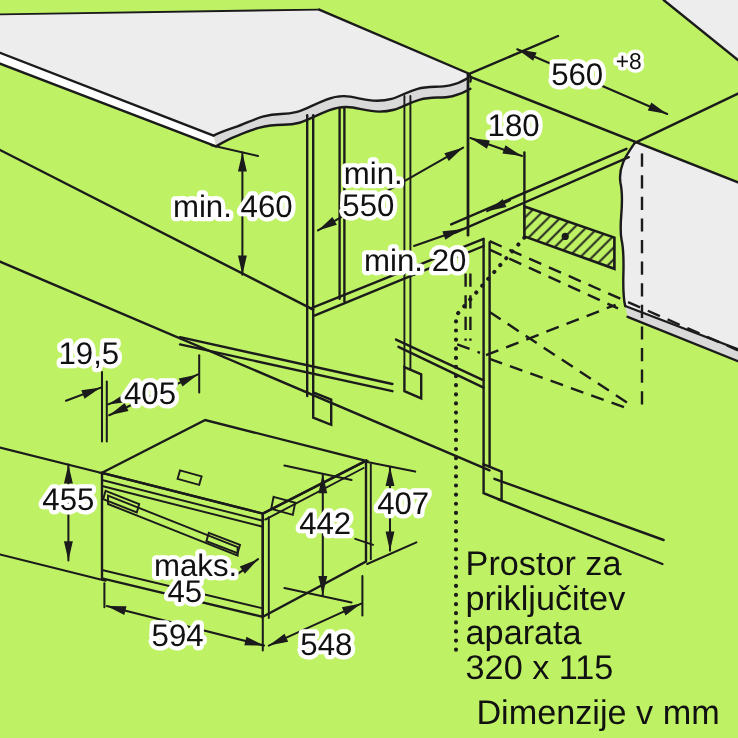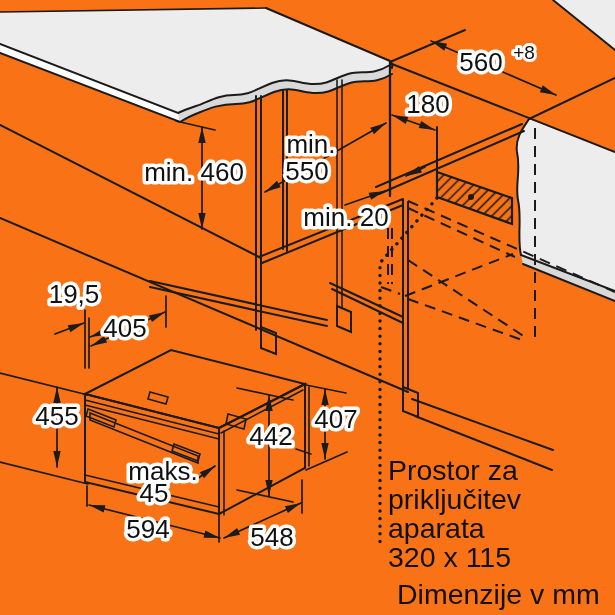--- a/index.html
+++ b/index.html
@@ -1,16 +1,16 @@
 <!DOCTYPE html>
 <html><head>
 <meta charset="utf-8">
 <style>
   html,body{margin:0;padding:0;background:#fff;}
-  .stage{width:615px;height:615px;position:relative;background:#f97316;overflow:hidden;}
+  .stage{width:615px;height:615px;position:relative;background:#bef264;overflow:hidden;}
   svg{display:block;}
   svg *{vector-effect:none;}
   .ln{stroke:#1b1b1b;stroke-width:2;fill:none;stroke-linecap:round;}
   .thin{stroke:#1b1b1b;stroke-width:1.6;fill:none;stroke-linecap:round;}
   .thick{stroke:#1b1b1b;stroke-width:2.3;fill:none;stroke-linecap:round;}
   .dash{stroke:#1b1b1b;stroke-width:2;fill:none;stroke-dasharray:11 7;}
   .dot{stroke:#1b1b1b;stroke-width:3.4;fill:none;stroke-dasharray:0.1 7.5;stroke-linecap:round;}
   .dimln{stroke:#1b1b1b;stroke-width:1.7;fill:none;stroke-linecap:round;}
   .ah{fill:#1b1b1b;stroke:none;}
   .face{stroke:none;}

